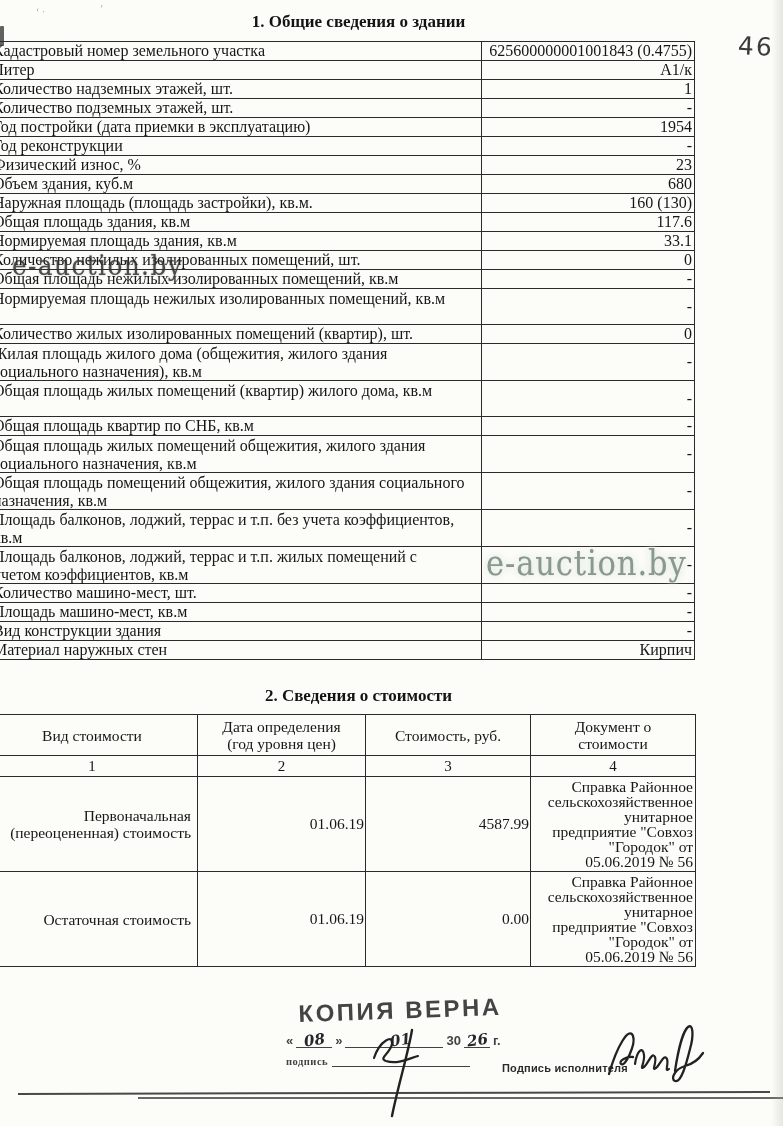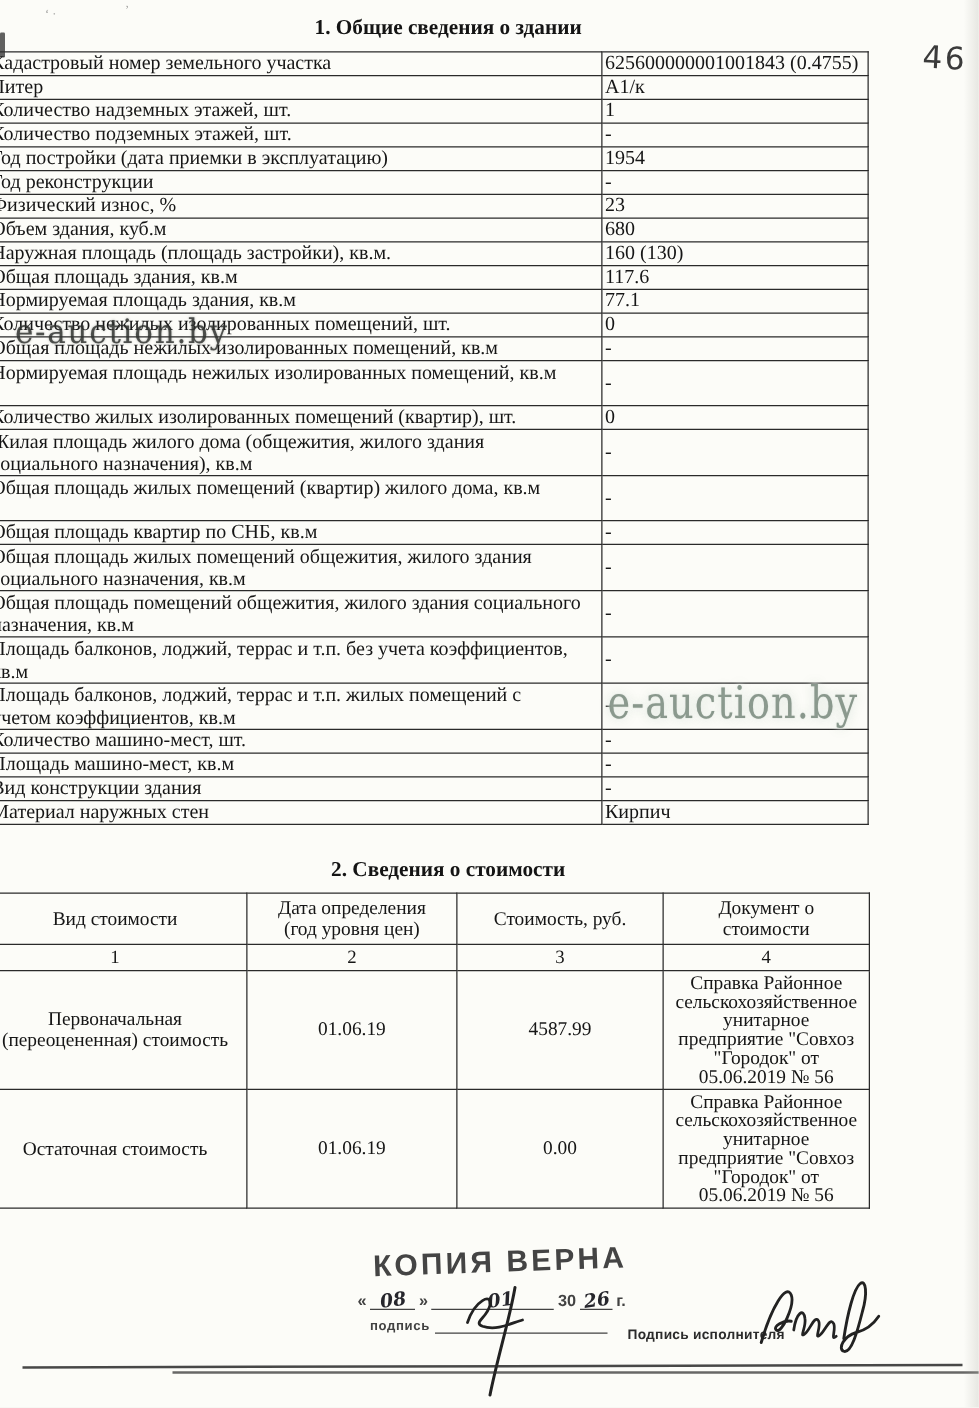--- a/index.html
+++ b/index.html
@@ -17,30 +17,30 @@
   .doc-title{font-weight:bold; font-size:17px; text-align:center; padding-left:36px; color:#141414;}
   .title1{margin-top:12px; margin-bottom:9px;}
   .title2{margin-top:26px; margin-bottom:8px;}
 
   table{border-collapse:collapse; width:709px; table-layout:fixed;}
   td,th{border:1px solid #2a2a2a; color:#161616;}
 
   
   .t1 td{font-size:16px;}
   .t1 .lbl{width:474px; padding:0 14px 0 6px; text-align:left;}
-  .t1 .val{text-align:left; vertical-align:middle; padding:0 2px;}
+  .t1 .val{text-align:right; vertical-align:middle; padding:0 2px;}
   .t1 tr.s{height:19px;} .t1 tr.s td{line-height:18px;}
   .t1 tr.d{height:36px;} .t1 tr.d .lbl{vertical-align:top; line-height:17.5px; padding-top:1px;}
 
   
   .t2 th{font-weight:normal; font-size:15.5px; line-height:17px; vertical-align:middle; height:40px; padding:0 12px;}
   .t2 th.c2{padding:0 14px;}
   .t2 th.c4{padding:0 28px;}
   .t2 .nums td{height:18px; text-align:center; font-size:15px; line-height:16px;}
-  .t2 .datarow td{text-align:center; vertical-align:middle; font-size:15.5px;}
+  .t2 .datarow td{text-align:right; vertical-align:middle; font-size:15.5px;}
   .t2 tr.r1{height:92px;} .t2 tr.r2{height:86px;}
   .t2 .kind{line-height:17px; padding:0 6px;}
   .t2 .doc{font-size:14.5px; line-height:15px; padding:2px 2px;}
 
   
   .wm{position:absolute; font-family:"DejaVu Serif", serif; white-space:nowrap; pointer-events:none;}
   .wm-small{left:12px; top:250px; font-size:27px; letter-spacing:1.5px;
     color:rgba(45,48,45,.8); transform:scaleX(.92); transform-origin:left top;
     text-shadow:0 0 2px rgba(80,85,80,.45);}
   .wm-large{left:486px; top:542px; font-size:36px; letter-spacing:1px;
@@ -55,22 +55,22 @@
   .stamp-title{position:absolute; left:299px; top:1000px; font-family:"Liberation Sans", sans-serif;
     font-weight:bold; font-size:24px; letter-spacing:2.5px; color:rgba(52,52,52,.92);
     transform:rotate(-2deg); transform-origin:left bottom;}
   .stamp-date{position:absolute; left:283px; top:1031px; display:flex; align-items:flex-end;
     font-family:"Liberation Sans", sans-serif; font-size:13px; font-weight:bold; color:rgba(56,56,56,.95);}
   .stamp-date .u{border-bottom:1.6px solid rgba(45,45,45,.9); text-align:center; height:16px;}
   .u-day{width:36px;} .u-month{width:86px; text-align:left; padding-left:12px;} .u-year{width:26px;}
   .hw{font-family:"DejaVu Serif", serif; font-style:italic; font-weight:bold; font-size:15px;
     display:inline-block; transform:rotate(-8deg); color:#26262c;}
   .stamp-date .q{margin:0 3px;}
-  .stamp-sign{position:absolute; left:296px; top:1053px; display:flex; align-items:flex-end;
-    font-family:Liberation Sans, sans-serif; font-size:10.5px; font-weight:bold;
+  .stamp-sign{position:absolute; left:286px; top:1053px; display:flex; align-items:flex-end;
+    font-family:Liberation Serif, serif; font-size:10.5px; font-weight:bold;
     letter-spacing:.5px; color:rgba(56,56,56,.95);}
   .sline{width:138px; height:13px; border-bottom:1.6px solid rgba(45,45,45,.9); margin-left:4px;}
 
   .sig{position:absolute;}
   .sig path{fill:none; stroke:#222; stroke-linecap:round; stroke-linejoin:round;}
   .sig-stamp{left:366px; top:1028px;}
   .sig-exec{left:605px; top:1014px;}
 
   .exec-label{position:absolute; left:502px; top:1062px; font-family:"Liberation Sans", sans-serif;
     font-size:11px; font-weight:bold; color:#2b2b2b; letter-spacing:.2px;}
@@ -125,21 +125,21 @@
         <tr class="s">
             <td class="lbl">Наружная площадь (площадь застройки), кв.м.</td>
             <td class="val">160 (130)</td>
           </tr>
         <tr class="s">
             <td class="lbl">Общая площадь здания, кв.м</td>
             <td class="val">117.6</td>
           </tr>
         <tr class="s">
             <td class="lbl">Нормируемая площадь здания, кв.м</td>
-            <td class="val">77.1</td>
+            <td class="val">33.1</td>
           </tr>
         <tr class="s">
             <td class="lbl">Количество нежилых изолированных помещений, шт.</td>
             <td class="val">0</td>
           </tr>
         <tr class="s">
             <td class="lbl">Общая площадь нежилых изолированных помещений, кв.м</td>
             <td class="val">-</td>
           </tr>
         <tr class="d">

